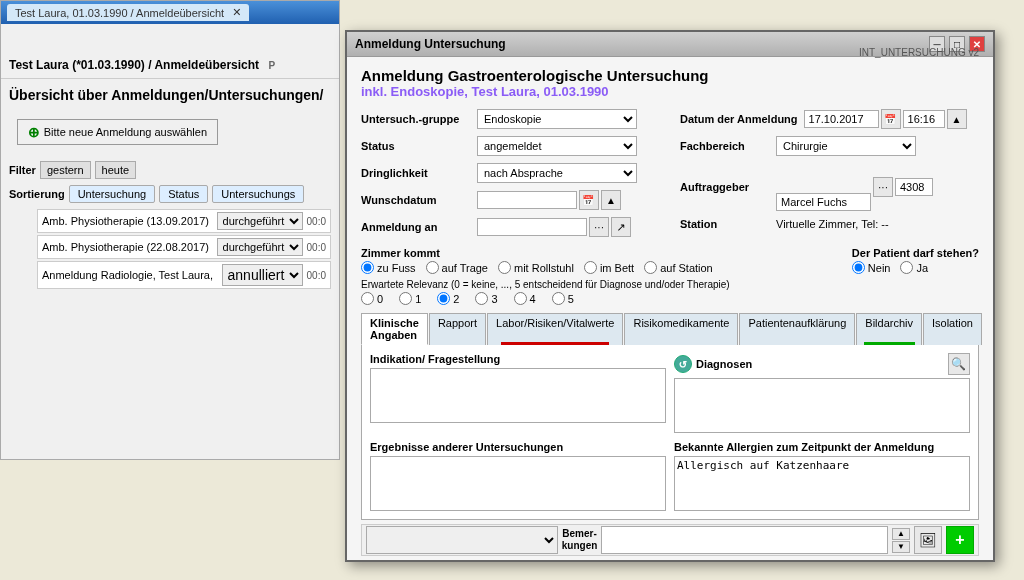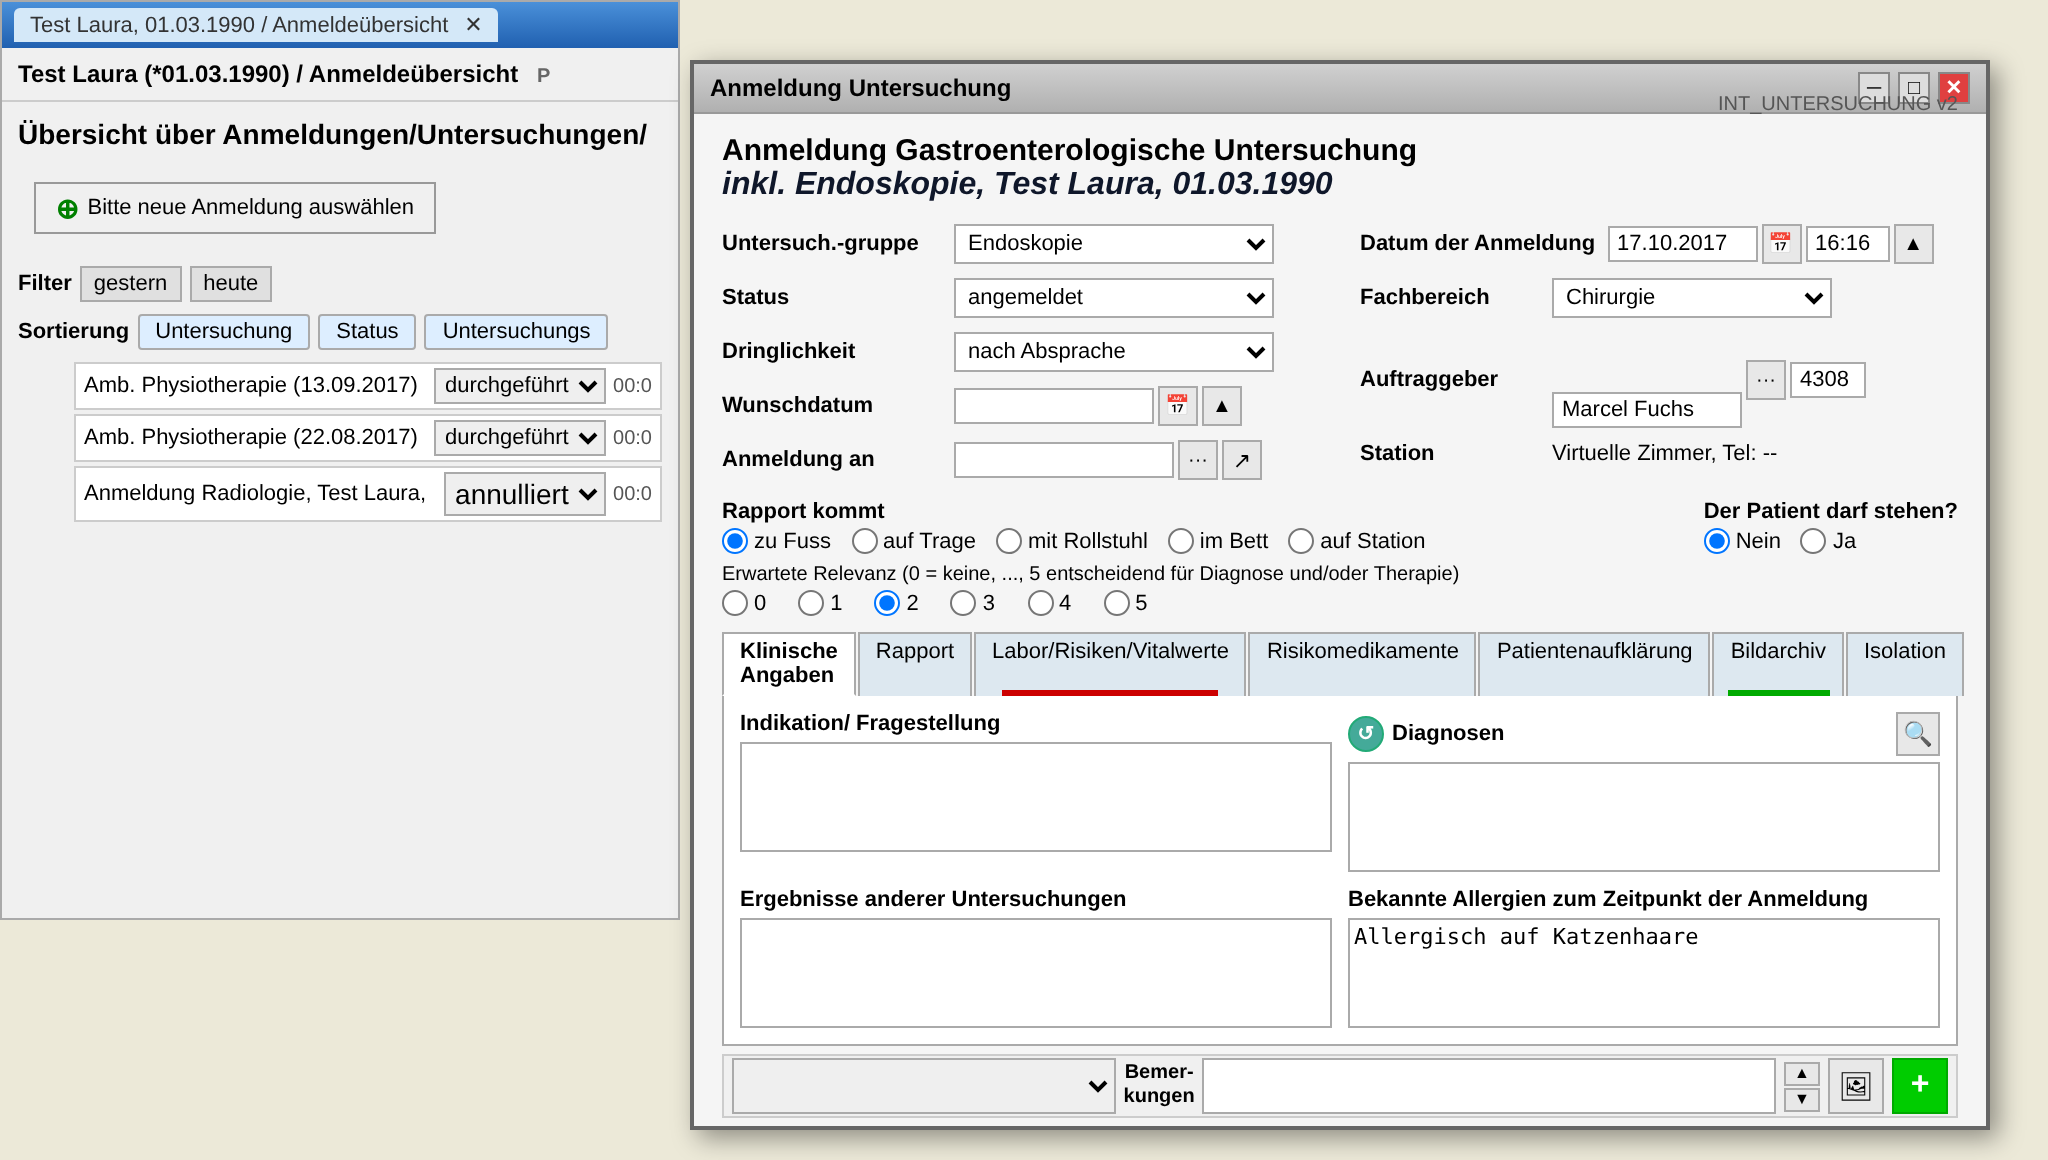--- a/index.html
+++ b/index.html
@@ -2,21 +2,21 @@
 <html><head>
   <meta charset="utf-8">
   <style>
     * { box-sizing: border-box; margin: 0; padding: 0; }
     body { font-family: 'Segoe UI', Tahoma, Geneva, Verdana, sans-serif; font-size: 11px; background: #ece9d8; overflow: hidden; }
 
     
     .bg-window { position: absolute; top: 0; left: 0; width: 340px; height: 460px; background: #f0f0f0; border: 1px solid #aaa; display: flex; flex-direction: column; }
     .bg-title-bar { background: linear-gradient(to bottom, #4a90d9, #2060b0); color: white; padding: 3px 6px; font-size: 11px; display: flex; align-items: center; gap: 8px; min-height: 22px; }
     .bg-title-bar .tab { background: #d4e8f8; color: #333; padding: 2px 8px; border-radius: 3px 3px 0 0; font-size: 11px; display: flex; align-items: center; gap: 4px; }
-    .bg-subtitle { font-size: 12px; font-weight: bold; padding: 6px 8px; border-bottom: 1px solid #ccc; background: #f0f0f0; }
+    .bg-subtitle { font-size: 12px; font-weight: bold; padding: 6px 8px; border-bottom: 1px solid #ccc; background: #f0f0f0; margin-top: 28px; }
     .bg-heading { font-size: 14px; font-weight: bold; padding: 8px 8px 4px 8px; }
     
     .btn-new { background: #f0f0f0; border: 1px solid #999; padding: 4px 10px; cursor: pointer; display: flex; align-items: center; gap: 4px; margin: 8px; font-size: 11px; }
     .btn-new .plus-icon { color: green; font-weight: bold; font-size: 14px; }
 
     .filter-row { display: flex; align-items: center; padding: 4px 8px; gap: 4px; }
     .filter-label { font-weight: bold; }
     .filter-btn { background: #e0e0e0; border: 1px solid #aaa; padding: 2px 6px; cursor: pointer; font-size: 11px; }
 
     .sort-row { display: flex; align-items: center; padding: 2px 8px; gap: 4px; }
@@ -31,21 +31,21 @@
 
     
     .modal { position: absolute; top: 30px; left: 345px; width: 650px; background: #f5f5f5; border: 2px solid #666; box-shadow: 4px 4px 12px rgba(0,0,0,0.4); display: flex; flex-direction: column; }
     .modal-title-bar { background: linear-gradient(to bottom, #d0d0d0, #b0b0b0); padding: 4px 8px; font-size: 12px; font-weight: bold; display: flex; align-items: center; justify-content: space-between; border-bottom: 1px solid #999; }
     .modal-title-controls { display: flex; gap: 4px; }
     .modal-ctrl-btn { width: 16px; height: 16px; border: 1px solid #888; background: #ddd; cursor: pointer; display: flex; align-items: center; justify-content: center; font-size: 10px; font-weight: bold; }
     .modal-ctrl-btn.close { background: #e04040; color: white; }
 
     .modal-header { padding: 10px 14px 6px 14px; }
     .modal-header-title { font-size: 15px; font-weight: bold; color: #000; }
-    .modal-header-subtitle { font-size: 16px; font-weight: bold; color: #0f172a; font-style: italic; }
+    .modal-header-subtitle { font-size: 13px; font-weight: bold; color: #8b5cf6; }
     .modal-header-version { font-size: 10px; color: #555; text-align: right; margin-top: -20px; }
     .form-row { display: flex; align-items: center; gap: 6px; margin-bottom: 3px; }
     .form-label { font-size: 11px; font-weight: bold; min-width: 110px; }
     .form-label-sm { font-size: 11px; font-weight: bold; min-width: 90px; }
     .form-input { border: 1px solid #aaa; padding: 2px 4px; font-size: 11px; background: white; }
     .form-select { border: 1px solid #aaa; padding: 2px 2px; font-size: 11px; background: white; cursor: pointer; }
     .form-select-wide { width: 160px; }
     .form-date-group { display: flex; align-items: center; gap: 2px; }
     .icon-btn { width: 20px; height: 20px; border: 1px solid #aaa; background: #e8e8e8; cursor: pointer; display: flex; align-items: center; justify-content: center; font-size: 10px; }
     .auftraggeber-row { display: flex; align-items: center; gap: 2px; }
@@ -219,21 +219,21 @@
       </div>
       <div class="form-row">
         <span class="form-label-sm">Station</span>
         <span class="station-text">Virtuelle Zimmer, Tel: --</span>
       </div>
     </div>
   </div>
 
   <div style="display: flex; align-items: flex-start; padding: 3px 14px; gap: 6px;">
     <div>
-      <span style="font-size:11px; font-weight:bold;">Rapport kommt</span>
+      <span style="font-size:11px; font-weight:bold;">Zimmer kommt</span>
       <div style="display:flex; gap:10px; margin-top:2px;">
         <label class="radio-item"><input type="radio" name="pkommt" checked="" style=""> zu Fuss</label>
         <label class="radio-item"><input type="radio" name="pkommt" style=""> auf Trage</label>
         <label class="radio-item"><input type="radio" name="pkommt" style=""> mit Rollstuhl</label>
         <label class="radio-item"><input type="radio" name="pkommt" style=""> im Bett</label>
         <label class="radio-item"><input type="radio" name="pkommt" style=""> auf Station</label>
       </div>
     </div>
     <div style="margin-left: auto; text-align:right;">
       <span style="font-size:11px; font-weight:bold;">Der Patient darf stehen?</span>

